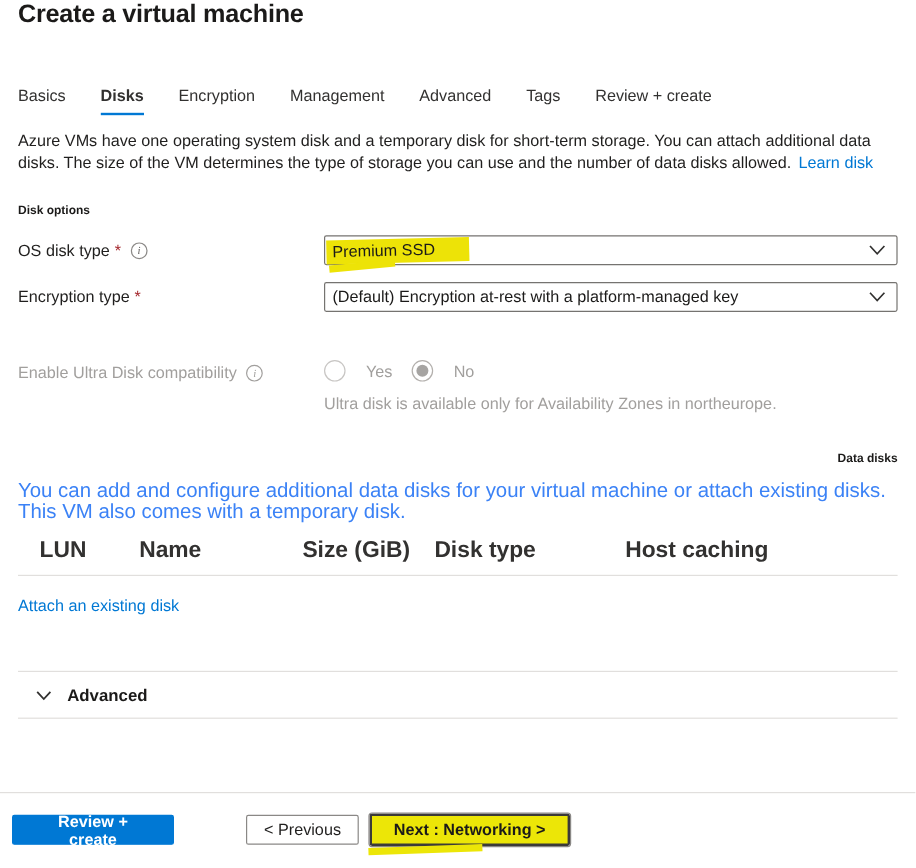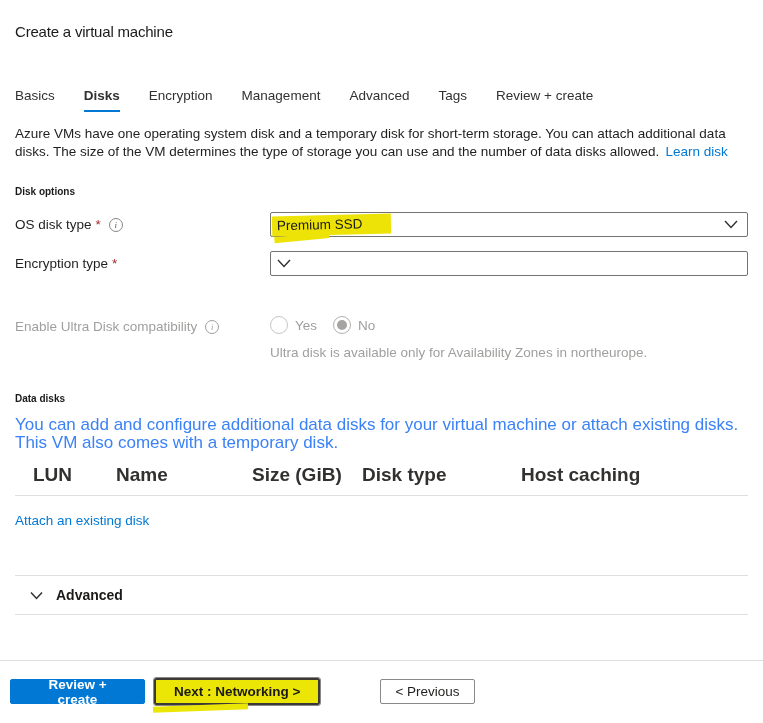--- a/index.html
+++ b/index.html
@@ -8,22 +8,22 @@
     width:763px; height:723px;
     font-family:"Liberation Sans","DejaVu Sans",sans-serif;
     color:#201f1e;
     position:relative;
     overflow:hidden;
   }
   .content { padding:0 15px; }
 
   
   .page-title {
-    font-size:15px; font-weight:400; color:#1b1a19;
-    padding-top:23px; letter-spacing:-0.2px;
+    font-size:21px; font-weight:700; color:#1b1a19;
+    padding-top:0; letter-spacing:-0.2px;
   }
 
   
   .tabs {
     display:flex; gap:29px;
     margin-top:48px;
     font-size:13.5px; color:#323130;
   }
   .tab { padding-bottom:7px; cursor:pointer; border-bottom:2.5px solid transparent; }
   .tab.selected { font-weight:700; border-bottom-color:#0078d4; }
@@ -74,33 +74,33 @@
     content:""; position:absolute; left:2px; bottom:-5px;
     width:55px; height:6px; background:#ede307;
     transform:rotate(-4deg);
   }
 
   
   .field-row.ultra { margin-top:40px; align-items:flex-start; }
   .field-row.ultra .field-label { color:#a19f9d; margin-top:3px; }
   .field-row.ultra .info-icon { border-color:#a19f9d; color:#a19f9d; }
   .radio-group { display:flex; align-items:center; gap:16px; font-size:13.5px; color:#a19f9d; }
-  .radio-option { display:flex; align-items:center; gap:7px; cursor:default;justify-content:flex-end; }
+  .radio-option { display:flex; align-items:center; gap:17px; cursor:default;justify-content:flex-end; }
   .radio-circle {
     width:18px; height:18px; border:1px solid #c8c6c4; border-radius:50%;
     display:flex; align-items:center; justify-content:center; background:#fff;
   }
   .radio-circle.checked { border-color:#b3b0ad; }
   .radio-circle.checked::after {
     content:""; width:10px; height:10px; border-radius:50%; background:#a6a4a2;
   }
   .field-hint { margin-top:11px; font-size:13.5px; color:#a19f9d; }
 
   
-  .data-disks-heading { margin-top:33px; }
+  .data-disks-heading { margin-top:33px;text-align:right; }
   .data-disks-desc {
     margin-top:12px; font-size:17px; line-height:17.5px; width:736px; color:#3b82f6;
   }
   .disk-table-header {
     margin-top:13px; display:flex; font-size:19px; font-weight:700; color:#323130;
     padding-left:18px;
   }
   .col-lun { width:83px; }
   .col-name { width:136px; }
   .col-size { width:110px; }
@@ -185,20 +185,21 @@
       </span>
     </div>
   </div>
 
   <div class="field-row">
     <div class="field-label">
       <span>Encryption type</span>
       <span class="required">*</span>
     </div>
     <div class="select-box">
+      <span>(Default) Encryption at-rest with a platform-managed key</span>
       <span class="chevron-down">
         <svg width="14" height="9" viewBox="0 0 14 9">
             <polyline points="1,1 7,7.5 13,1" fill="none" stroke="#323130" stroke-width="1.4"></polyline>
           </svg>
       </span>
     </div>
   </div>
 
   <div class="field-row ultra">
     <div class="field-label">
@@ -246,15 +247,15 @@
       </span>
       <span class="advanced-label">Advanced</span>
     </div>
     <hr class="advanced-divider">
   </div>
 
 </div>
 
 <div class="footer">
   <button class="btn btn-primary">Review + create</button>
+  <button class="btn btn-secondary">&lt; Previous</button>
   <button class="btn btn-next">Next : Networking &gt;</button>
-  <button class="btn btn-secondary">&lt; Previous</button>
 </div>
 
 </body></html>

